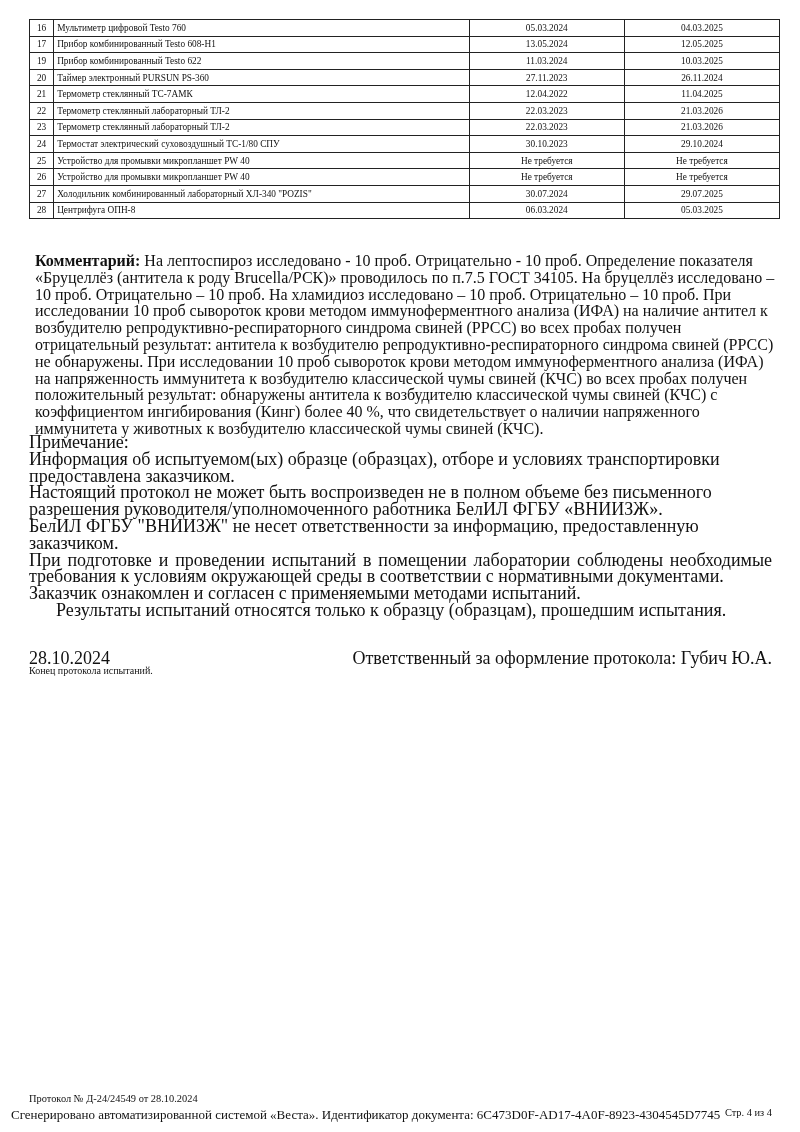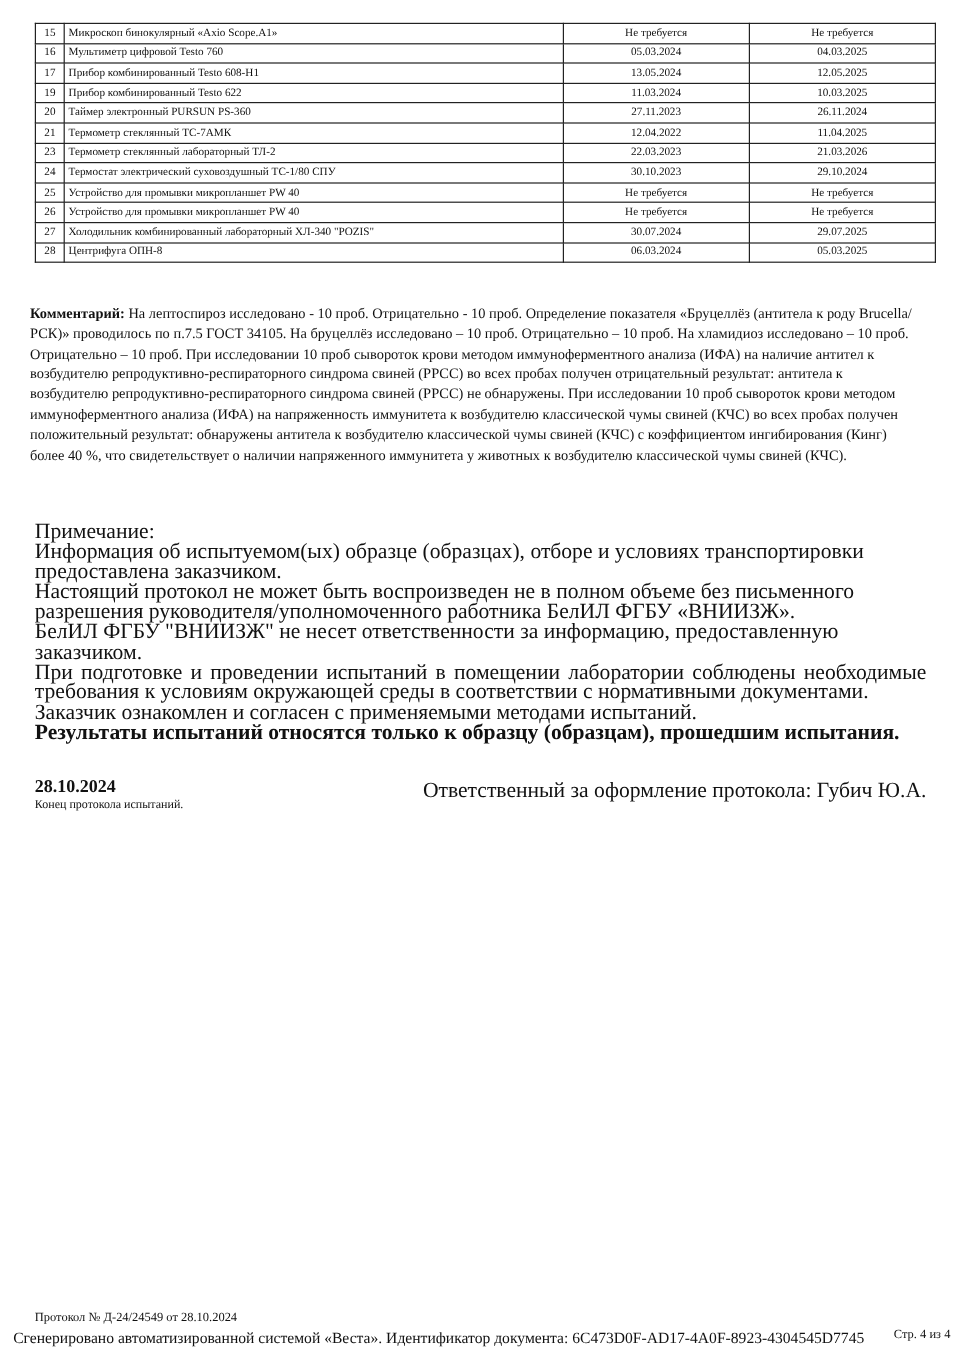--- a/index.html
+++ b/index.html
@@ -12,49 +12,43 @@
     border-collapse: collapse; font-size: 9.3px;
   }
   table.equip td {
     border: 1px solid #222; height: 15.6px; padding: 0 3px; line-height: 14px;
     white-space: nowrap;
   }
   table.equip td.num { width: 24px; text-align: center; padding: 0; }
   table.equip td.name { width: 418px; }
   table.equip td.date { width: 154px; text-align: center; }
   .comment {
-    position: absolute; left: 25px; top: 253px; width: 745px;
-    font-size: 12px; line-height: 16.8px;
+    position: absolute; left: 35px; top: 253px; width: 745px;
+    font-size: 16px; line-height: 16.8px;
   }
   .comment b { font-weight: bold; }
   .notes {
     position: absolute; left: 29px; top: 434px; width: 743px;
     font-size: 18px; line-height: 16.8px;
   }
   .notes p { margin: 0; }
   .notes .just { text-align: justify; text-align-last: left; }
-  .notes .bold { font-weight: bold; }
-  .sign-date { position: absolute; left: 29px; top: 648px; font-size: 15px; font-weight: bold; }
+  .notes .bold { font-weight: normal; margin-left: 27px; }
+  .sign-date { position: absolute; left: 29px; top: 648px; font-size: 18px; }
   .sign-resp { position: absolute; right: 28px; top: 648px; font-size: 18px; }
   .end { position: absolute; left: 29px; top: 665px; font-size: 10px; }
   .footer1 { position: absolute; left: 29px; top: 1093px; font-size: 10.4px; }
   .footer2 { position: absolute; left: 11px; top: 1107px; font-size: 13px; }
-  .footer-page { position: absolute; right: 8px; top: 1107px; font-size: 10.4px; }
+  .footer-page { position: absolute; right: 28px; top: 1107px; font-size: 10.4px; }
 </style>
 </head>
 <body>
 
 <table class="equip">
   <tbody id="equip-body">
-      <tr>
-        <td class="num">15</td>
-        <td class="name">Микроскоп бинокулярный «Axio Scope.A1»</td>
-        <td class="date">Не требуется</td>
-        <td class="date">Не требуется</td>
-      </tr>
       <tr>
         <td class="num">16</td>
         <td class="name">Мультиметр цифровой Testo 760</td>
         <td class="date">05.03.2024</td>
         <td class="date">04.03.2025</td>
       </tr>
       <tr>
         <td class="num">17</td>
         <td class="name">Прибор комбинированный Testo 608-H1</td>
         <td class="date">13.05.2024</td>
@@ -70,20 +64,26 @@
         <td class="num">20</td>
         <td class="name">Таймер электронный PURSUN PS-360</td>
         <td class="date">27.11.2023</td>
         <td class="date">26.11.2024</td>
       </tr>
       <tr>
         <td class="num">21</td>
         <td class="name">Термометр стеклянный ТС-7АМК</td>
         <td class="date">12.04.2022</td>
         <td class="date">11.04.2025</td>
+      </tr>
+      <tr>
+        <td class="num">22</td>
+        <td class="name">Термометр стеклянный лабораторный ТЛ-2</td>
+        <td class="date">22.03.2023</td>
+        <td class="date">21.03.2026</td>
       </tr>
       <tr>
         <td class="num">23</td>
         <td class="name">Термометр стеклянный лабораторный ТЛ-2</td>
         <td class="date">22.03.2023</td>
         <td class="date">21.03.2026</td>
       </tr>
       <tr>
         <td class="num">24</td>
         <td class="name">Термостат электрический суховоздушный ТС-1/80 СПУ</td>

